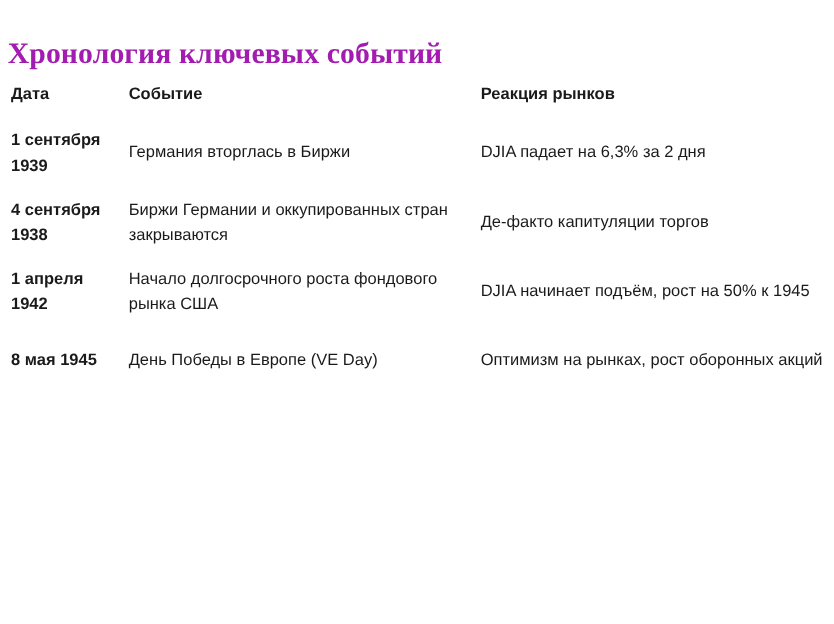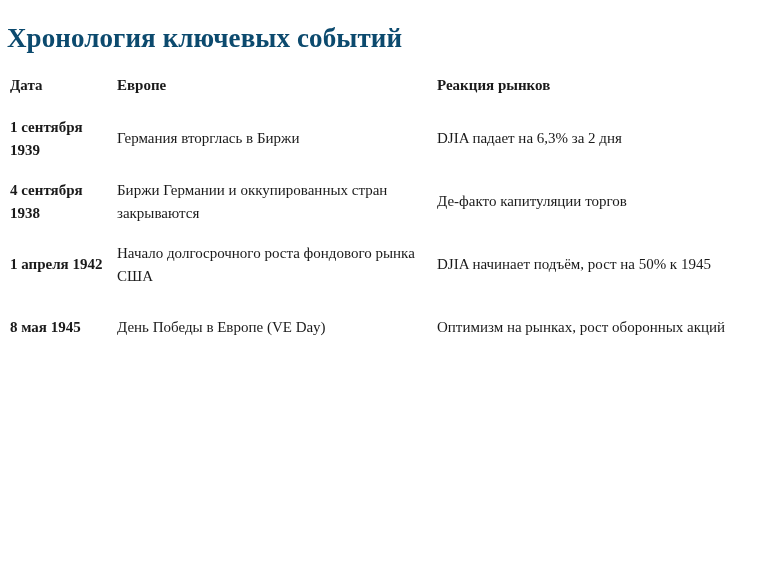--- a/index.html
+++ b/index.html
@@ -10,35 +10,35 @@
     body {
       width: 758px;
       height: 567px;
       overflow: hidden;
       position: relative;
       color: #111111;
     }
     .doc-title {
       position: absolute;
       left: 7px;
-      top: 20px;
+      top: 30px;
       margin: 0;
       font-family: "Liberation Serif", "DejaVu Serif", serif;
       font-weight: bold;
       font-size: 27px;
       line-height: 36px;
-      color: #0c4a6e;
+      color: #a21caf;
       letter-spacing: 0.1px;
     }
     .timeline-table {
       position: absolute;
       left: 0;
       top: 63px;
       border-collapse: collapse;
-      font-family: Liberation Serif, serif;
+      font-family: Liberation Sans, sans-serif;
       font-size: 15px;
       color: #1a1a1a;
     }
     .timeline-table td, .timeline-table th {
       padding: 0;
       vertical-align: middle;
       text-align: left;
       line-height: 23px;
     }
     .timeline-table th {
@@ -60,21 +60,21 @@
   </style>
 </head>
 <body>
 
 <h1 class="doc-title">Хронология ключевых событий</h1>
 
 <table class="timeline-table">
   <thead>
     <tr>
       <th class="col-date">Дата</th>
-      <th class="col-event">Европе</th>
+      <th class="col-event">Событие</th>
       <th class="col-reaction">Реакция рынков</th>
     </tr>
   </thead>
   <tbody>
     <tr class="data-row">
       <td class="col-date date-cell">1 сентября 1939</td>
       <td class="col-event">Германия вторглась в Биржи</td>
       <td class="col-reaction">DJIA падает на 6,3% за 2 дня</td>
     </tr>
     <tr class="data-row">

